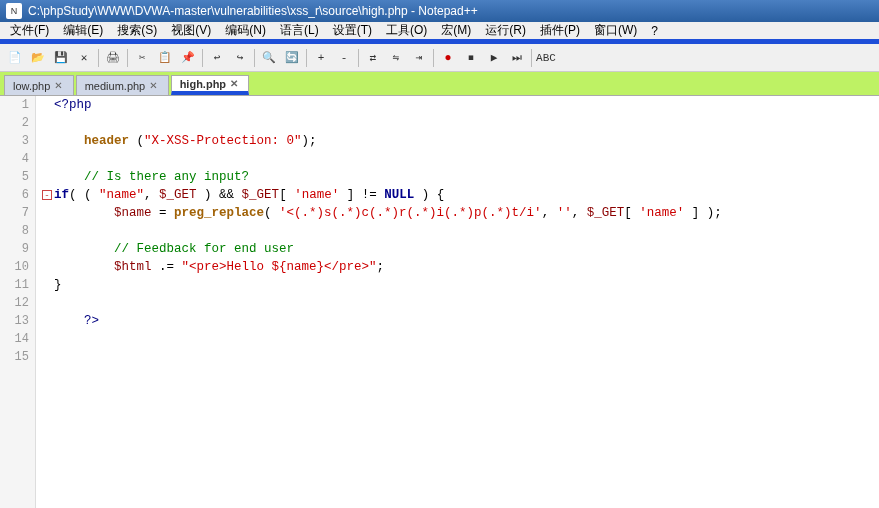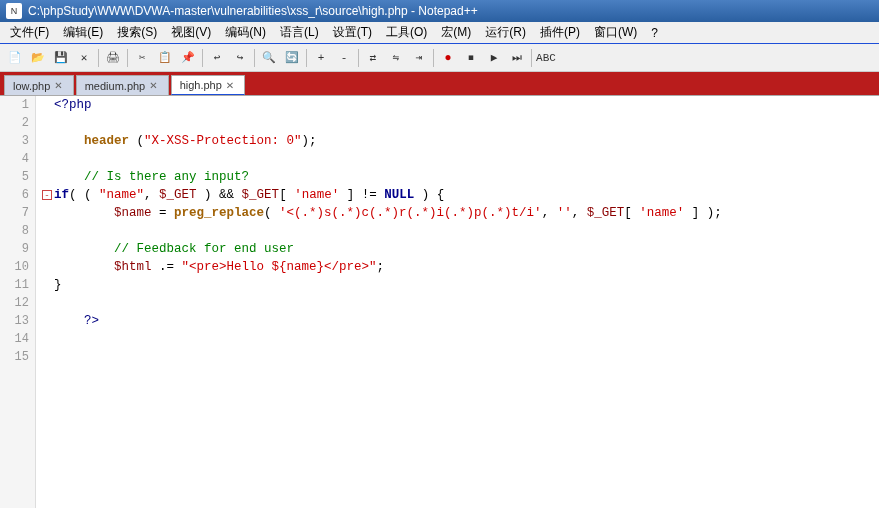--- a/index.html
+++ b/index.html
@@ -21,21 +21,21 @@
 
     
     #menu-bar {
       background: #f0f0f0;
       font-family: Arial, sans-serif;
       font-size: 12px;
       display: flex;
       align-items: center;
       padding: 2px 4px;
       height: 22px;
-      border-bottom: 1px solid #1d4ed8;
+      border-bottom: 5px solid #1d4ed8;
       gap: 2px;
     }
     #menu-bar span {
       padding: 1px 6px;
       cursor: default;
       white-space: nowrap;
     }
 
     
     #toolbar {
@@ -52,21 +52,21 @@
       background: #f0f0f0;
       border: 1px solid transparent;
       display: flex; align-items: center; justify-content: center;
       font-size: 11px; cursor: pointer;
       color: #333;
     }
     .toolbar-sep { width: 1px; height: 18px; background: #bbb; margin: 0 2px; }
 
     
     #tabs-bar {
-      background: #b91c1c;
+      background: #bef264;
       height: 24px;
       display: flex;
       align-items: flex-end;
       padding: 0 4px;
       border-bottom: 1px solid #aaa;
       font-family: Arial, sans-serif;
       font-size: 11px;
     }
     .tab {
       background: #d0d8e8;
@@ -74,22 +74,22 @@
       border-bottom: none;
       padding: 2px 10px 2px 8px;
       margin-right: 2px;
       cursor: pointer;
       display: flex; align-items: center; gap: 4px;
       height: 20px;
       color: #333;
     }
     .tab.active {
       background: #fff;
-      border-bottom: 1px solid #1d4ed8;
-      font-weight: normal;
+      border-bottom: 4px solid #1d4ed8;
+      font-weight: bold;
     }
     .tab-close { font-size: 10px; color: #666; cursor: pointer; }
 
     
     #editor-container {
       display: flex;
       height: calc(508px - 22px - 22px - 28px - 24px);
       background: #fff;
       overflow: hidden;
     }

